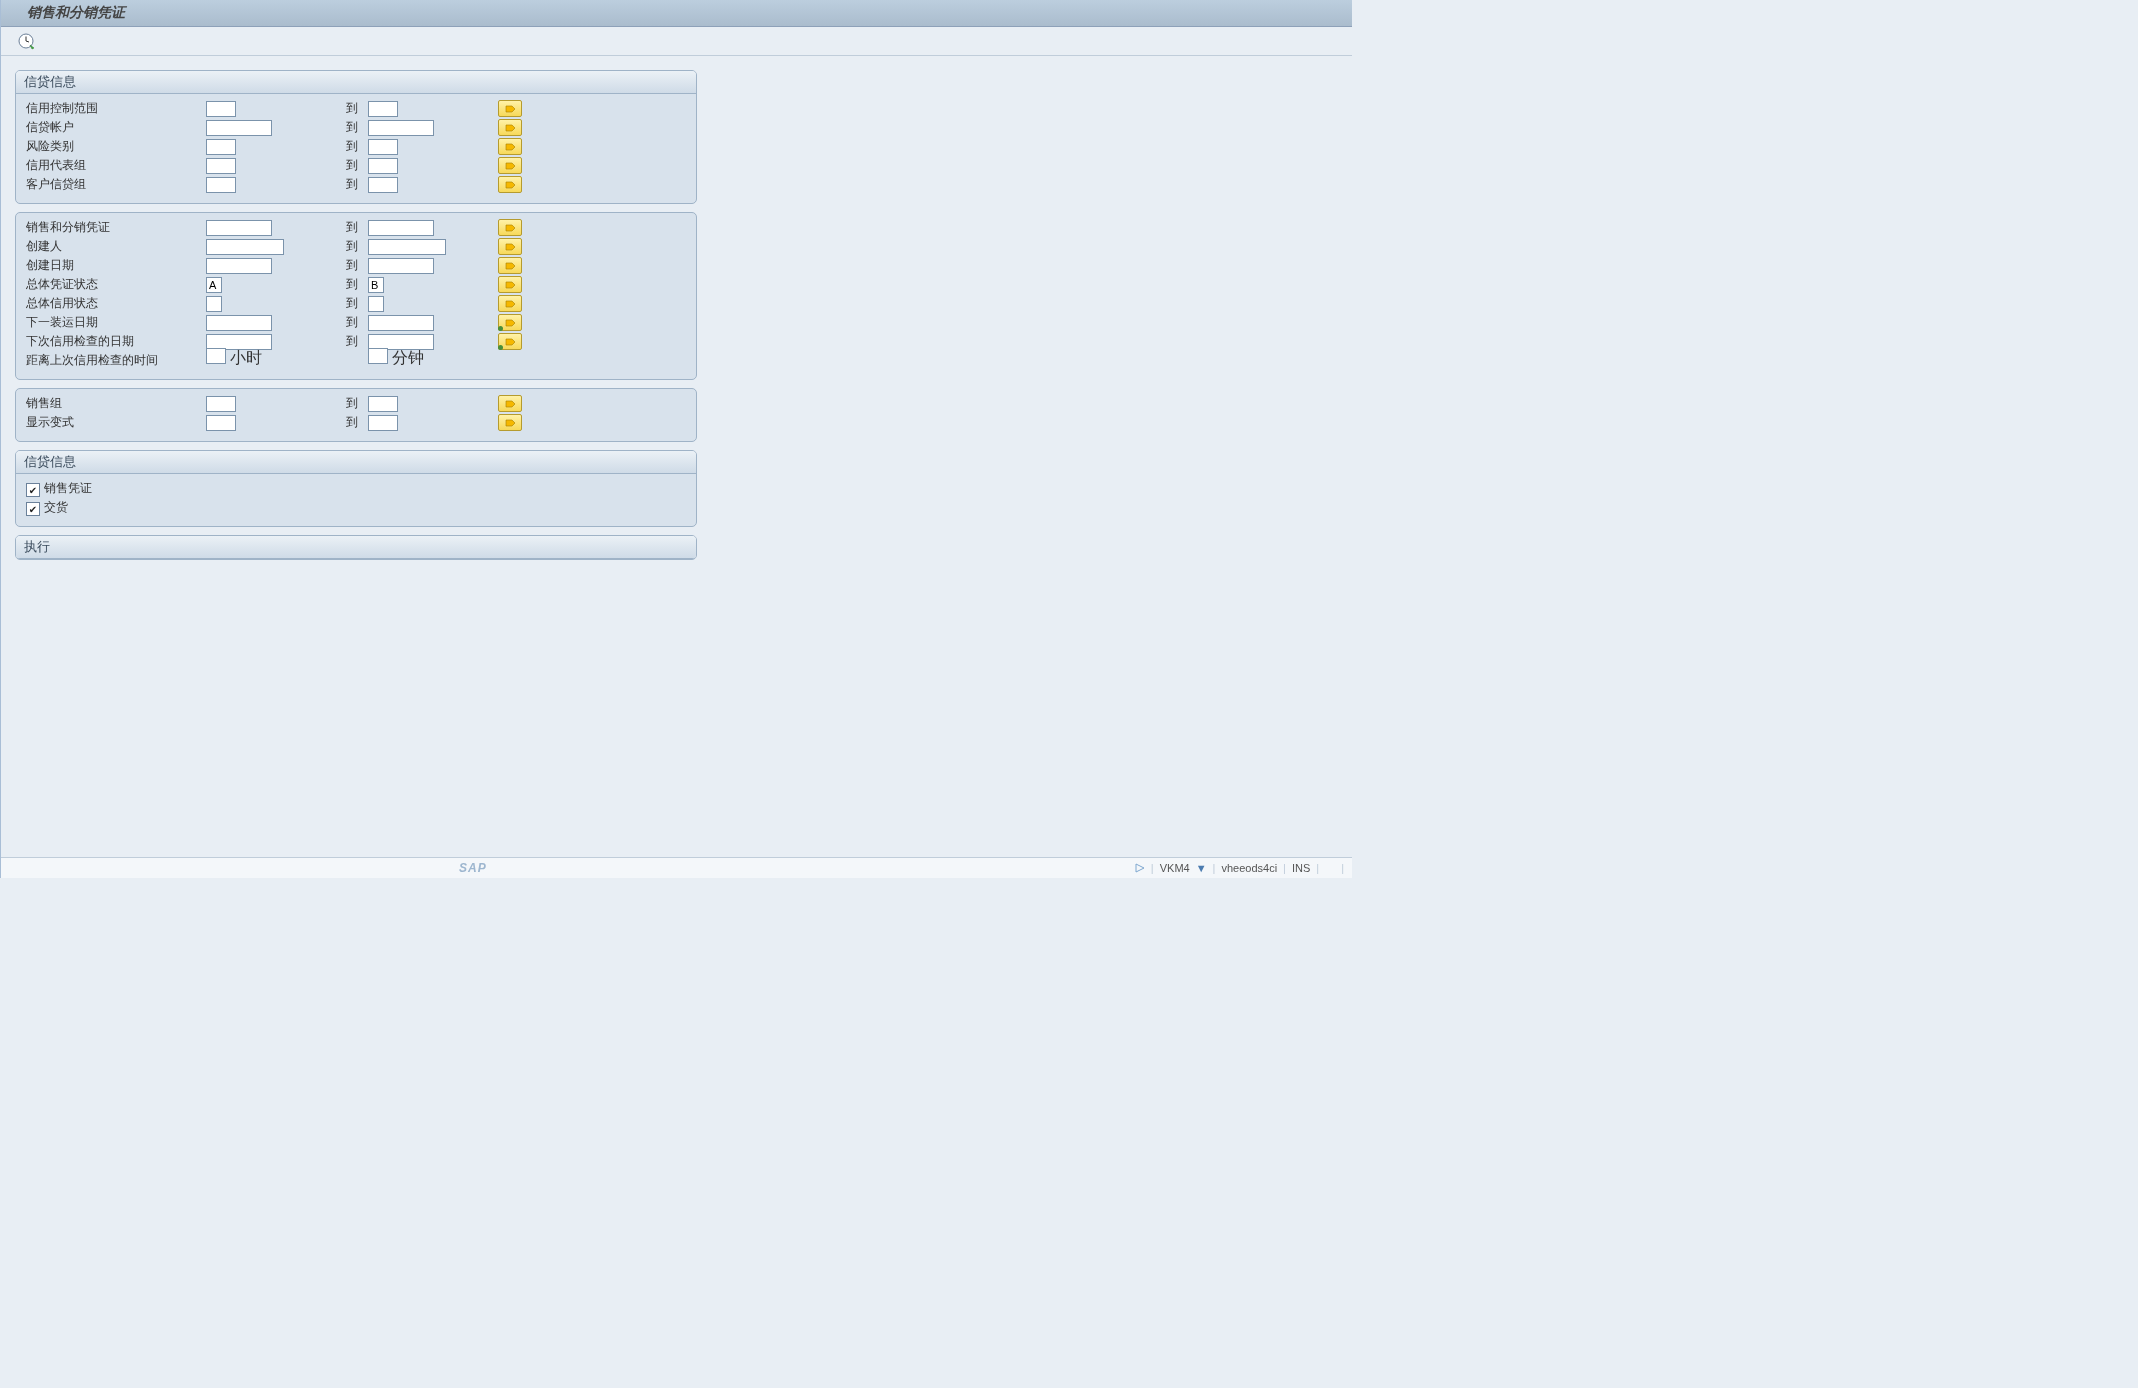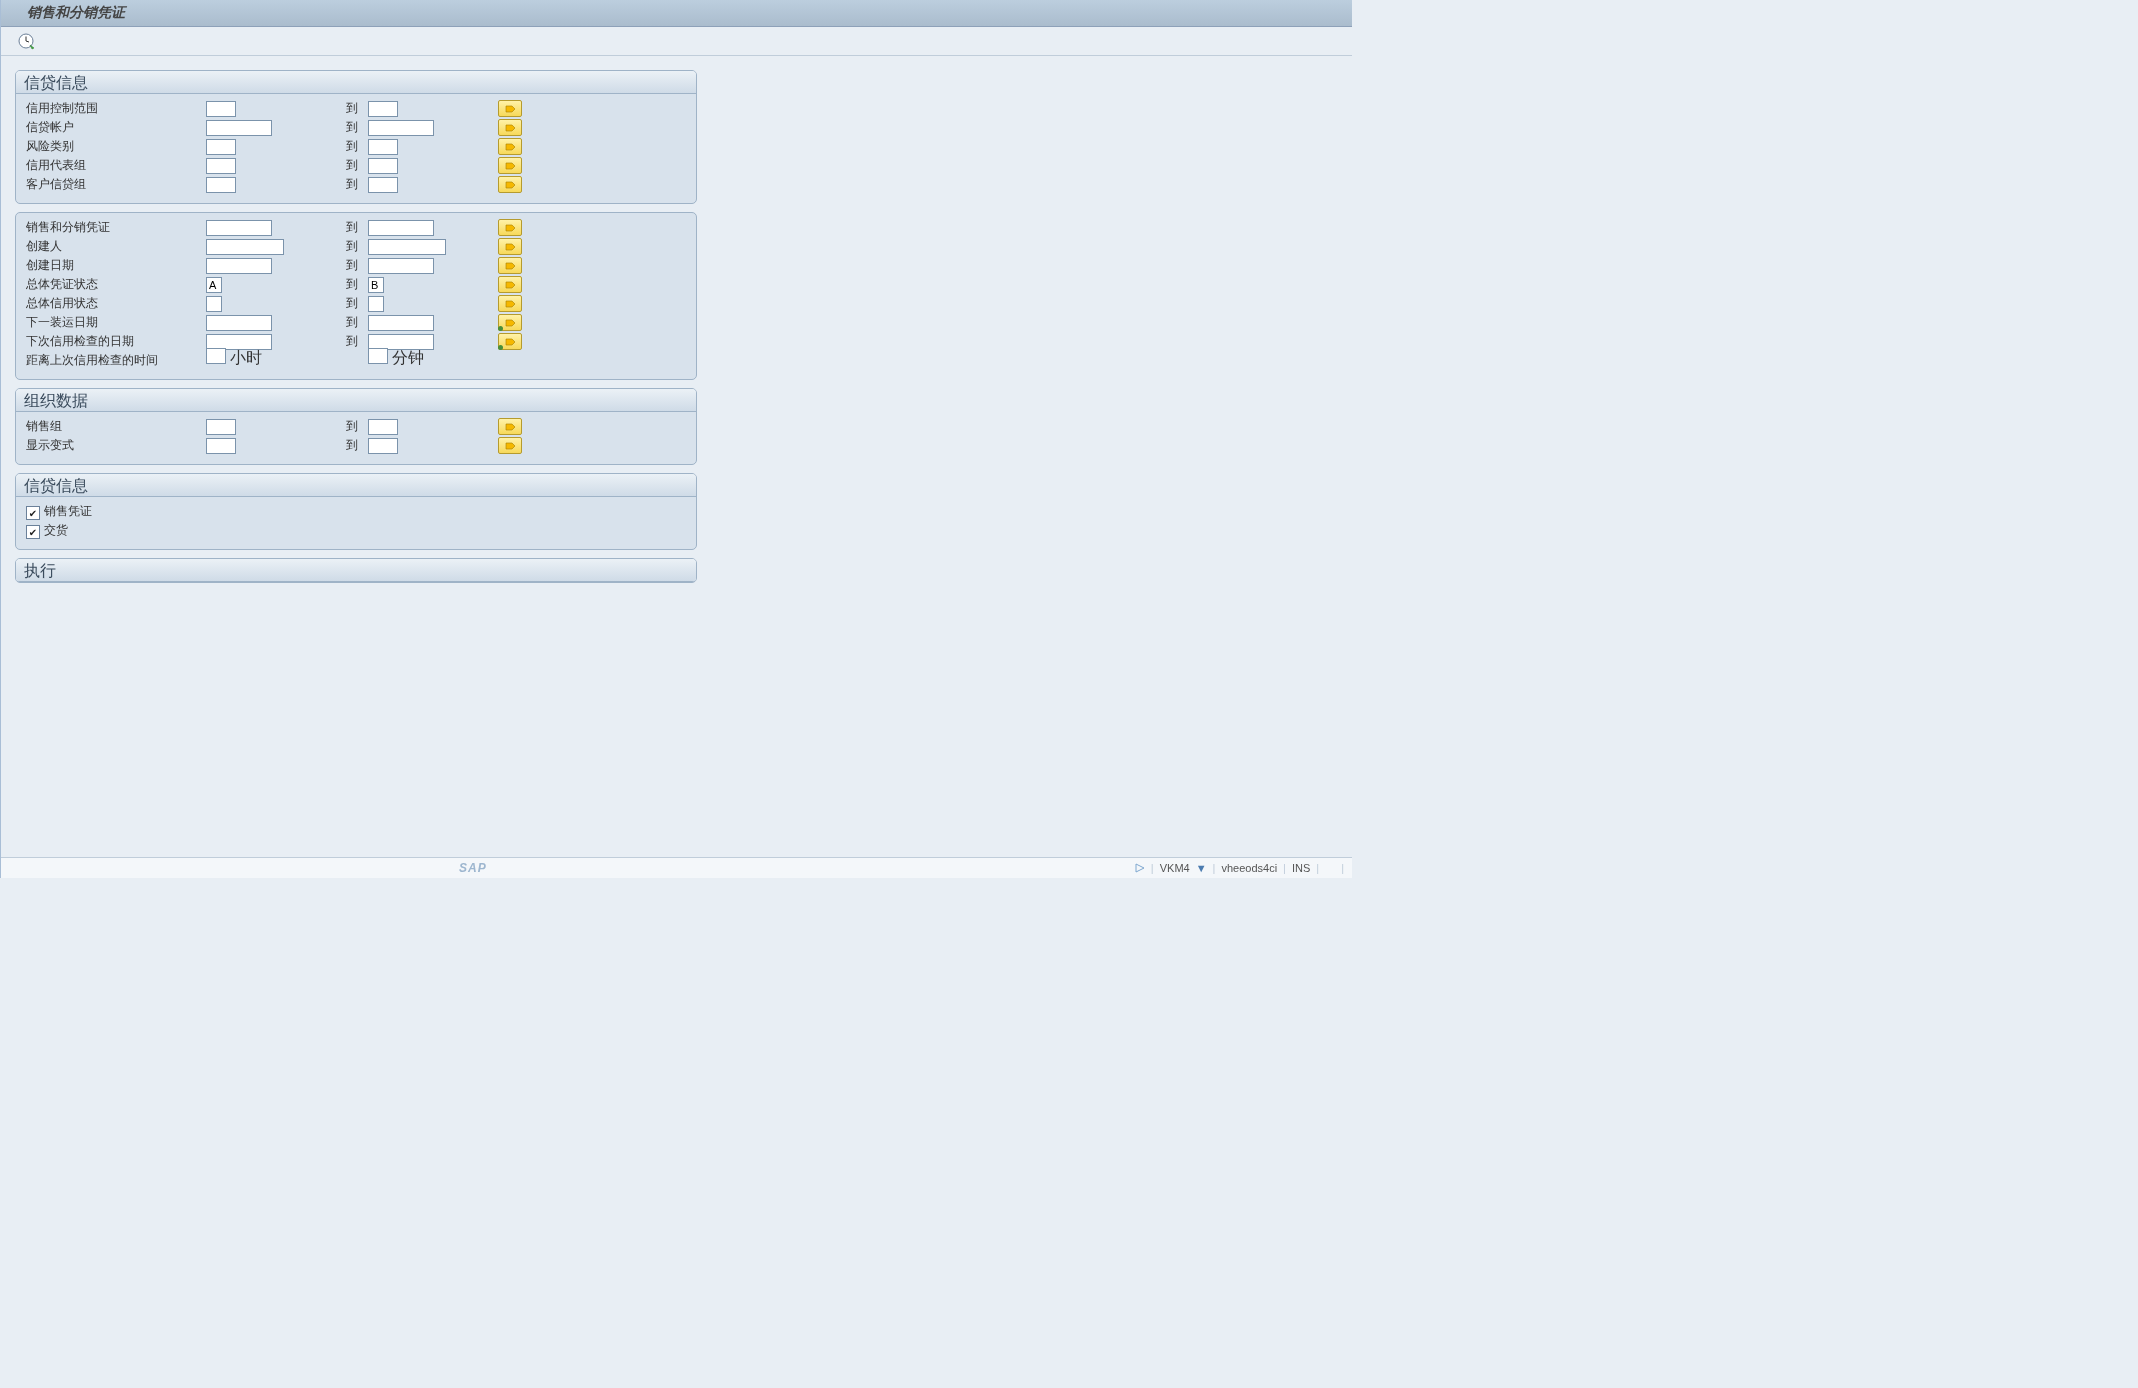--- a/index.html
+++ b/index.html
@@ -52,21 +52,21 @@
   border: 1px solid #9fb3c7;
   border-radius: 5px;
   margin-bottom: 8px;
   overflow: hidden;
 }
 .groupbox-head {
   height: 20px;
   padding: 2px 8px 0 8px;
   background: linear-gradient(#ebf1f6,#cfdbe7);
   border-bottom: 1px solid #9fb3c7;
-  font-size: 16px;
+  font-size: 13px;
   color: #3a4b5c;
 }
 .groupbox-body {
   padding: 6px 8px 8px 10px;
 }
 .row {
   display: flex;
   align-items: flex-end;
   height: 17px;
   margin-bottom: 2px;
@@ -384,21 +384,20 @@
           <span class="col-to-lbl"></span>
           <span class="col-to">
               <input type="text" style="width: 14px;">
               <span class="unit">分钟</span>
             </span>
         </div>
       </div>
     </div>
 
     <div class="groupbox">
-      <div class="groupbox-head">组织数据</div>
       <div class="groupbox-body">
         <div class="row">
           <span class="lbl">销售组</span>
           <span class="col-from">
               <input type="text" class="w-xs" style="">
             </span>
           <span class="col-to-lbl">到</span>
           <span class="col-to">
               <input type="text" class="w-xs" style="">
             </span>

